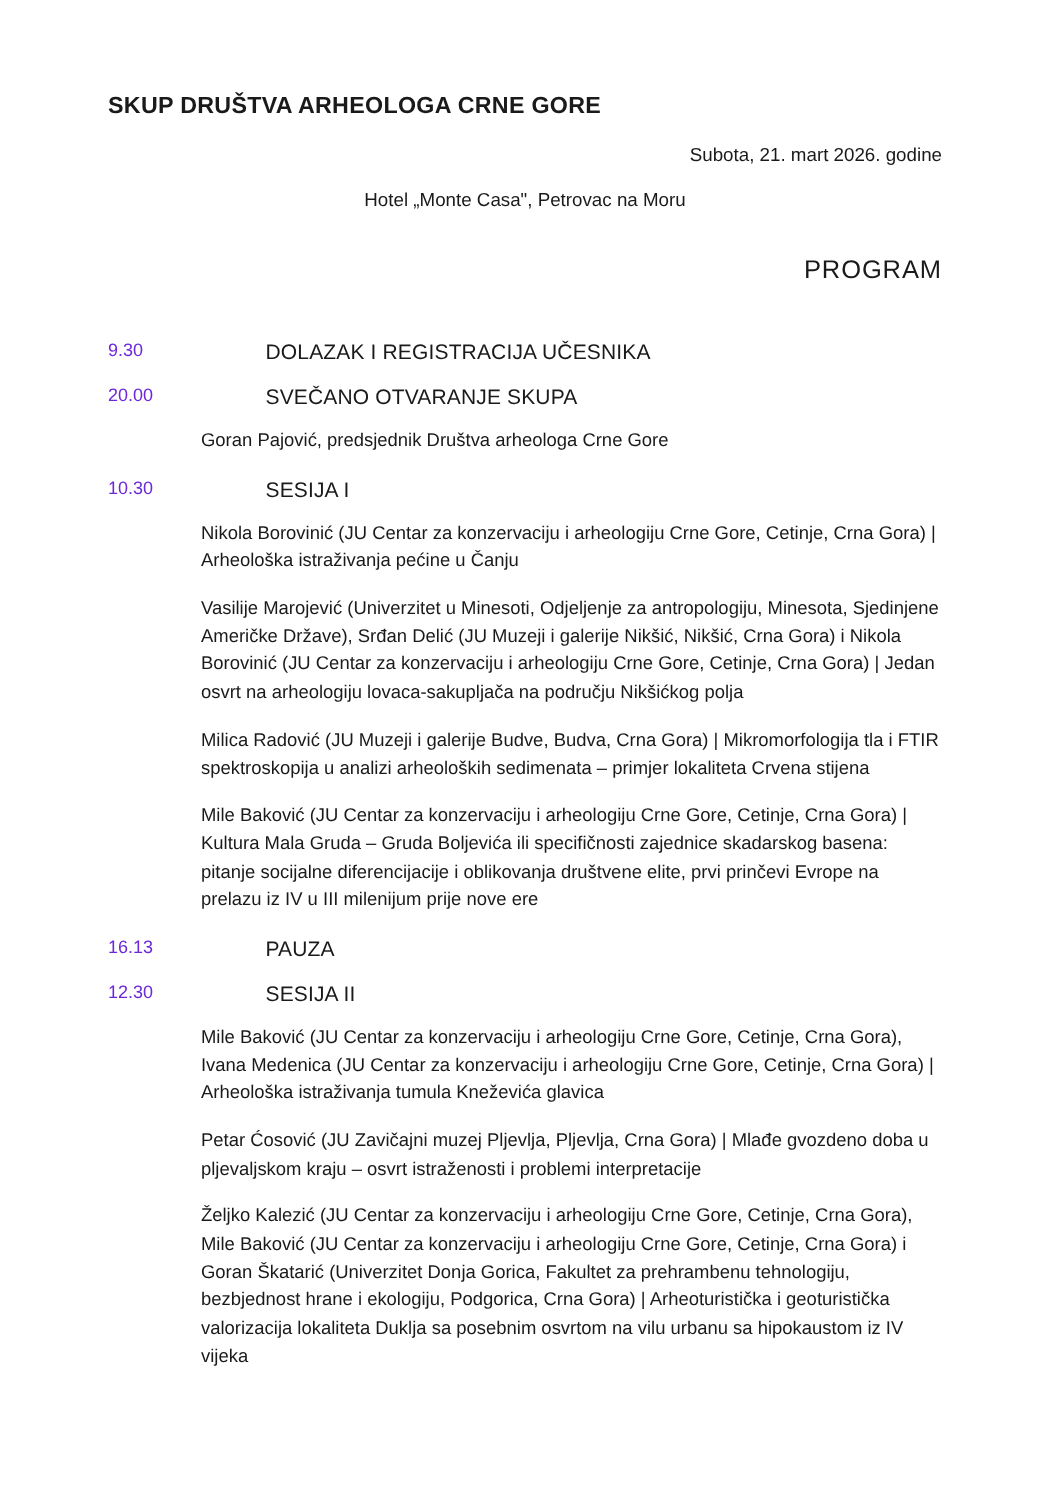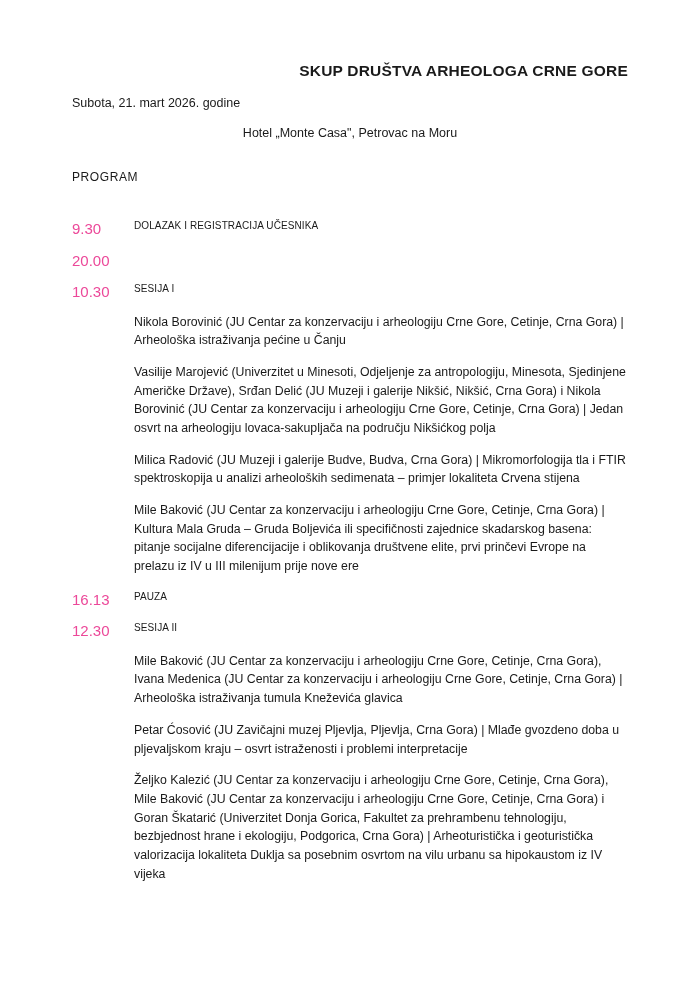--- a/index.html
+++ b/index.html
@@ -15,62 +15,63 @@
     -webkit-font-smoothing: antialiased;
   }
   .page {
     position: relative;
     width: 700px;
     height: 990px;
     box-sizing: border-box;
     padding: 62px 72px 0 72px;
   }
   .doc-title {
-    text-align: right;
+    text-align: left;
     font-size: 15.5px;
     font-weight: bold;
     letter-spacing: 0.2px;
     margin: 0 0 16px 0;
   }
   .doc-subtitle {
-    text-align: left;
+    text-align: right;
     font-size: 12.5px;
     margin: 0 0 16px 0;
   }
   .doc-venue {
     text-align: center;
     font-size: 12.5px;
     margin: 0 0 30px 0;
   }
   .program-heading {
-    text-align: left;
-    font-size: 12px;
+    text-align: right;
+    font-size: 17px;
     letter-spacing: 0.6px;
     margin: 0 0 34px 0;
   }
   .schedule {
     margin: 0;
     padding: 0;
   }
   .row {
     display: flex;
     align-items: flex-start;
     margin-bottom: 9px;
   }
   .time {
     width: 62px;
     flex: 0 0 62px;
-    font-size: 15px;
+    font-size: 12px;
     line-height: 1.5;
-    color: #ec4899;
+    color: #6d28d9;
   }
   .entry {
     flex: 1 1 auto;
-    font-size: 10px;
+    font-size: 14px;
     line-height: 1.5;
+    margin-left: 43px;
   }
   .entry.heading {
     letter-spacing: 0.1px;
   }
   .para {
     margin: 0 0 13px 62px;
     font-size: 12.3px;
     line-height: 1.52;
     max-width: 500px;
   }
@@ -88,21 +89,23 @@
 
   <div class="schedule">
 
     <div class="row">
       <div class="time">9.30</div>
       <div class="entry heading">DOLAZAK I REGISTRACIJA UČESNIKA</div>
     </div>
 
     <div class="row">
       <div class="time">20.00</div>
+      <div class="entry heading">SVEČANO OTVARANJE SKUPA</div>
     </div>
+    <div class="para">Goran Pajović, predsjednik Društva arheologa Crne Gore</div>
 
     <div class="row">
       <div class="time">10.30</div>
       <div class="entry heading">SESIJA I</div>
     </div>
     <div class="para">Nikola Borovinić (JU Centar za konzervaciju i arheologiju Crne Gore, Cetinje, Crna Gora) | Arheološka istraživanja pećine u Čanju</div>
     <div class="para">Vasilije Marojević (Univerzitet u Minesoti, Odjeljenje za antropologiju, Minesota, Sjedinjene Američke Države), Srđan Delić (JU Muzeji i galerije Nikšić, Nikšić, Crna Gora) i Nikola Borovinić (JU Centar za konzervaciju i arheologiju Crne Gore, Cetinje, Crna Gora) | Jedan osvrt na arheologiju lovaca-sakupljača na području Nikšićkog polja</div>
     <div class="para">Milica Radović (JU Muzeji i galerije Budve, Budva, Crna Gora) | Mikromorfologija tla i FTIR spektroskopija u analizi arheoloških sedimenata – primjer lokaliteta Crvena stijena</div>
     <div class="para">Mile Baković (JU Centar za konzervaciju i arheologiju Crne Gore, Cetinje, Crna Gora) | Kultura Mala Gruda – Gruda Boljevića ili specifičnosti zajednice skadarskog basena: pitanje socijalne diferencijacije i oblikovanja društvene elite, prvi prinčevi Evrope na prelazu iz IV u III milenijum prije nove ere</div>
 

